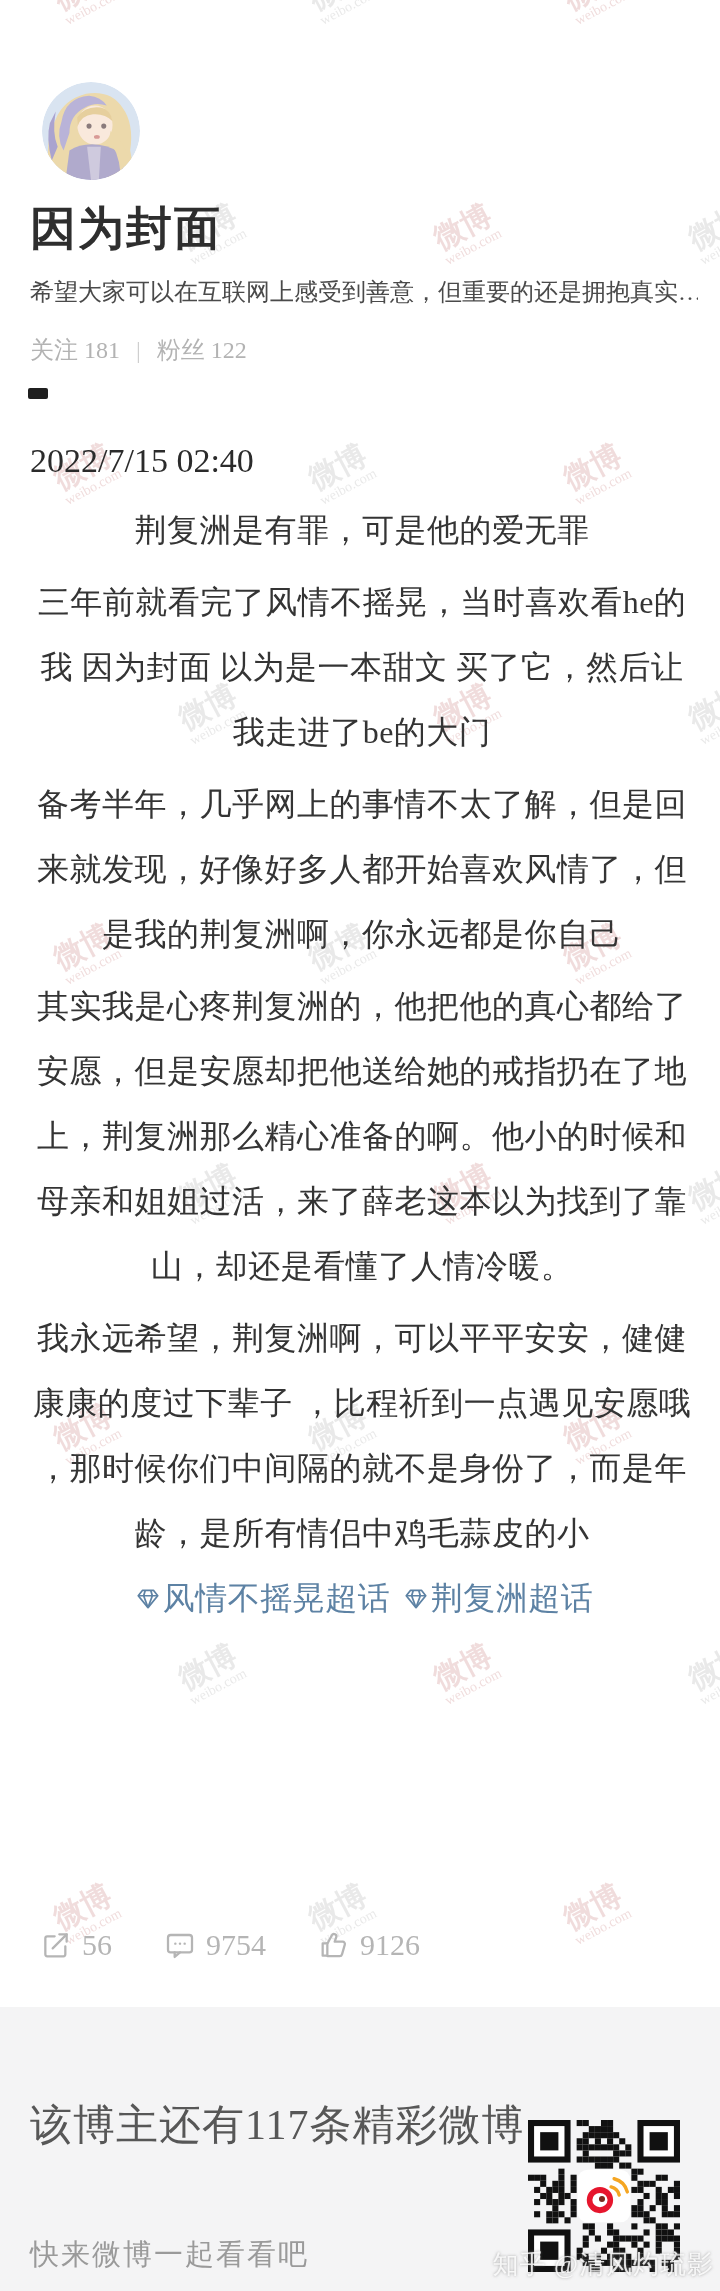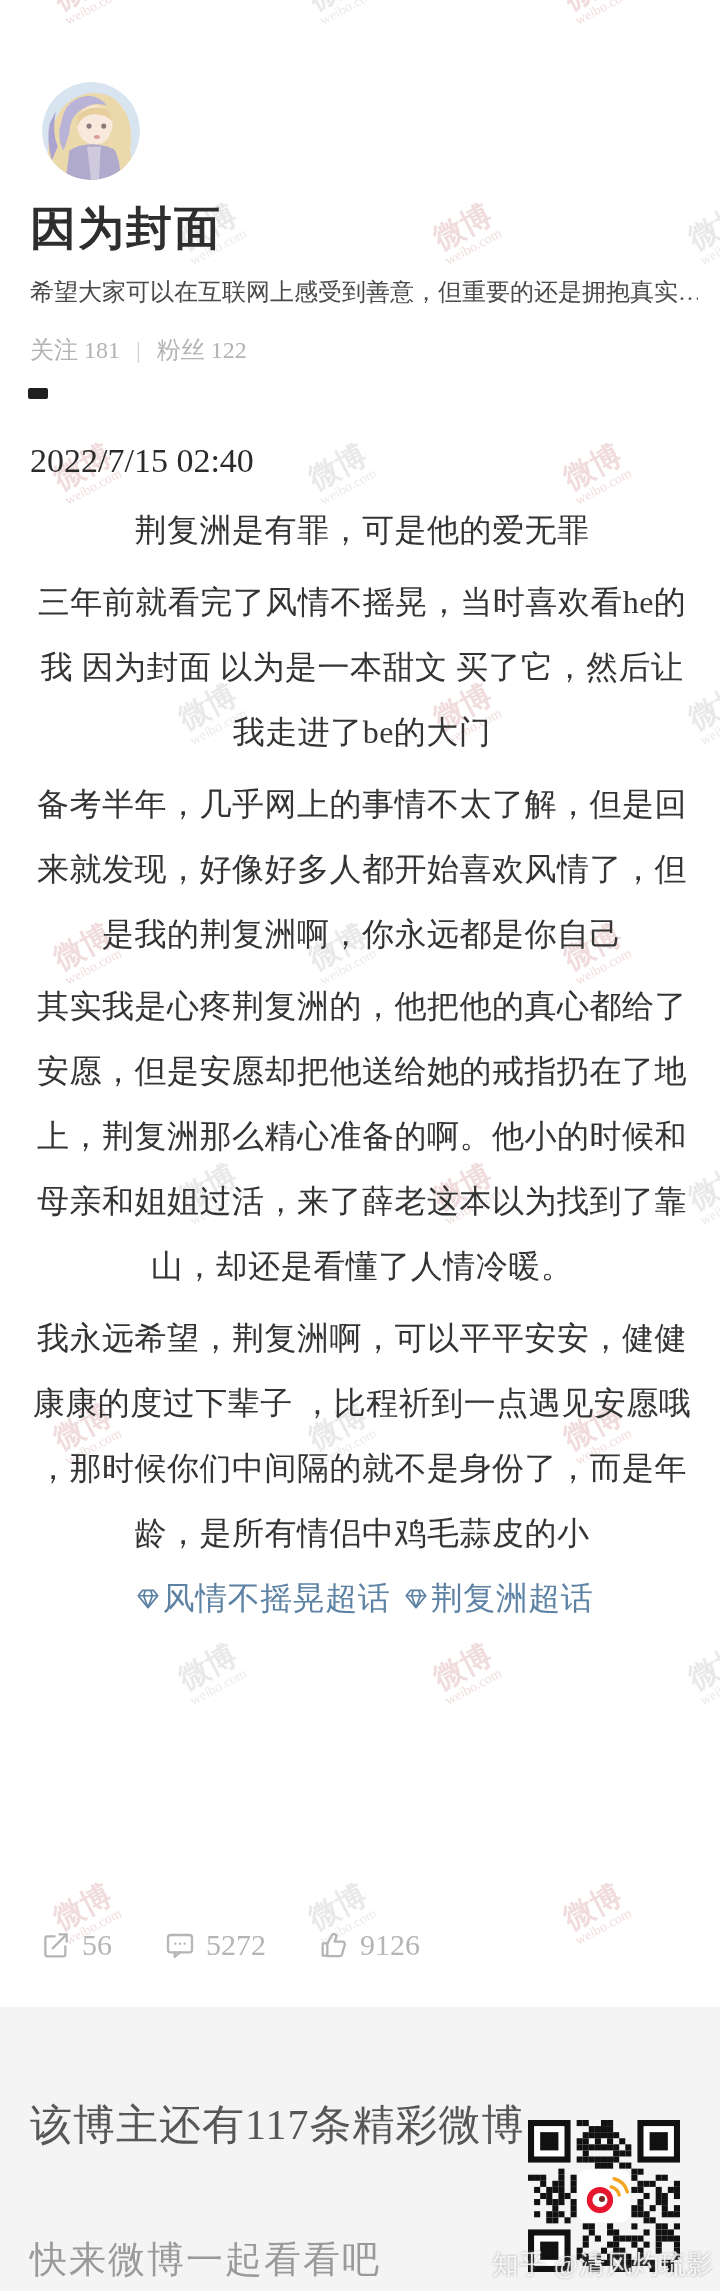--- a/index.html
+++ b/index.html
@@ -27,21 +27,21 @@
   .post-body p{margin:0 0 7px 0;}
   .tag-link{color:#5d82a4;text-decoration:none;white-space:nowrap;}
   .tag-link .gem{display:inline-block;vertical-align:-3px;margin:0 2px 0 4px;}
   
   .stats{position:absolute;left:40px;top:1928px;display:flex;gap:52px;z-index:2;color:#b5b5b5;font-size:30px;align-items:flex-end;}
   .stat{display:flex;align-items:center;gap:10px;}
   .stat svg{display:block;}
   
   .footer{position:absolute;left:0;top:2007px;width:720px;height:284px;background:#f4f4f5;z-index:2;}
   .footer-headline{position:absolute;left:30px;top:90px;font-size:42px;color:#575757;letter-spacing:1px;white-space:nowrap;}
-  .footer-subline{position:absolute;left:30px;top:228px;font-size:37px;color:#9a9a9a;letter-spacing:2px;}
+  .footer-subline{position:absolute;left:30px;top:228px;font-size:29px;color:#9a9a9a;letter-spacing:2px;}
   .qr{position:absolute;left:528px;top:113px;width:152px;height:152px;}
   .credit{position:absolute;right:6px;top:240px;font-size:26px;color:rgba(255,255,255,0.85);
     text-shadow:0 0 3px rgba(140,140,140,0.8);white-space:nowrap;letter-spacing:1px;}
 </style>
 </head>
 <body>
 
 <div class="page">
 
   <div class="wm-layer" id="wmLayer">
@@ -238,21 +238,21 @@
     <div class="stat">
       <span>
         <svg width="32" height="32" viewBox="0 0 24 24" fill="none" stroke="#b5b5b5" stroke-width="1.7" stroke-linecap="round" stroke-linejoin="round">
           <rect x="3" y="4.5" width="18" height="13" rx="2"></rect>
           <path d="M8 17.5 L8 21 L12 17.5"></path>
           <circle cx="8.5" cy="11" r="0.9" fill="#b5b5b5" stroke="none"></circle>
           <circle cx="12" cy="11" r="0.9" fill="#b5b5b5" stroke="none"></circle>
           <circle cx="15.5" cy="11" r="0.9" fill="#b5b5b5" stroke="none"></circle>
         </svg>
       </span>
-      <span>5272</span>
+      <span>9754</span>
     </div>
     <div class="stat">
       <span>
         <svg width="32" height="32" viewBox="0 0 24 24" fill="none" stroke="#b5b5b5" stroke-width="1.7" stroke-linecap="round" stroke-linejoin="round">
           <path d="M7 10.5 L7 20 M7 11 L10.5 4.5 a1.8 1.8 0 0 1 3.2 1.6 L12.5 9.5 H18.5 a1.7 1.7 0 0 1 1.6 2.2 L18 19 a1.8 1.8 0 0 1 -1.7 1.3 H7"></path>
           <path d="M7 10.8 H3.5 V20 H7"></path>
         </svg>
       </span>
       <span>9126</span>
     </div>

